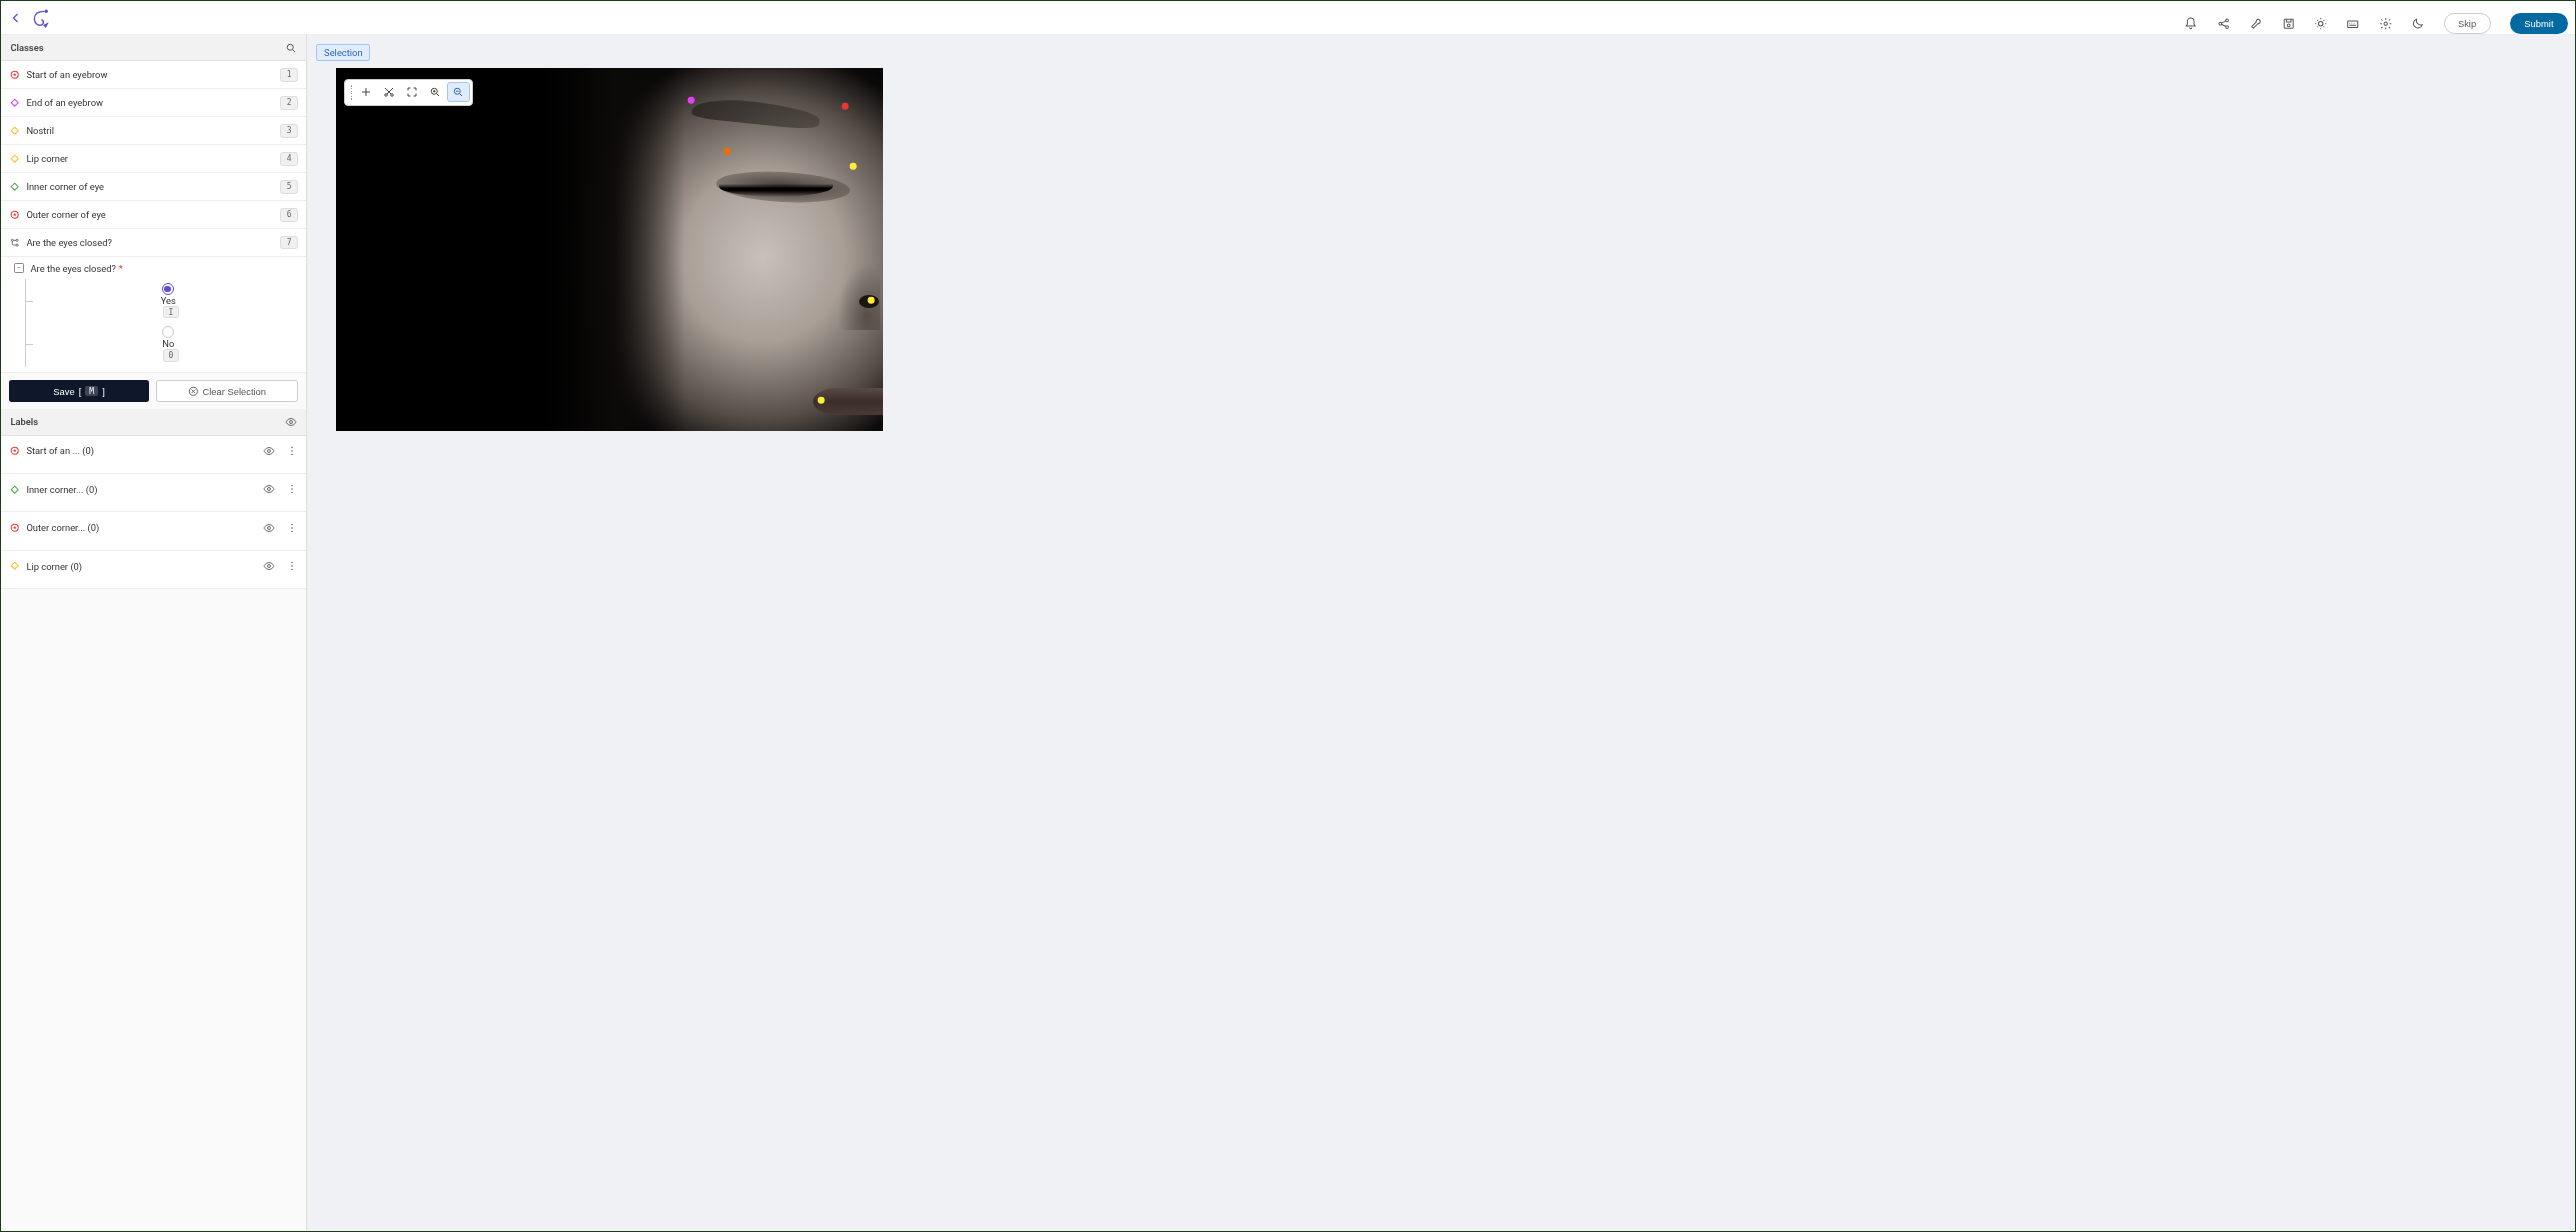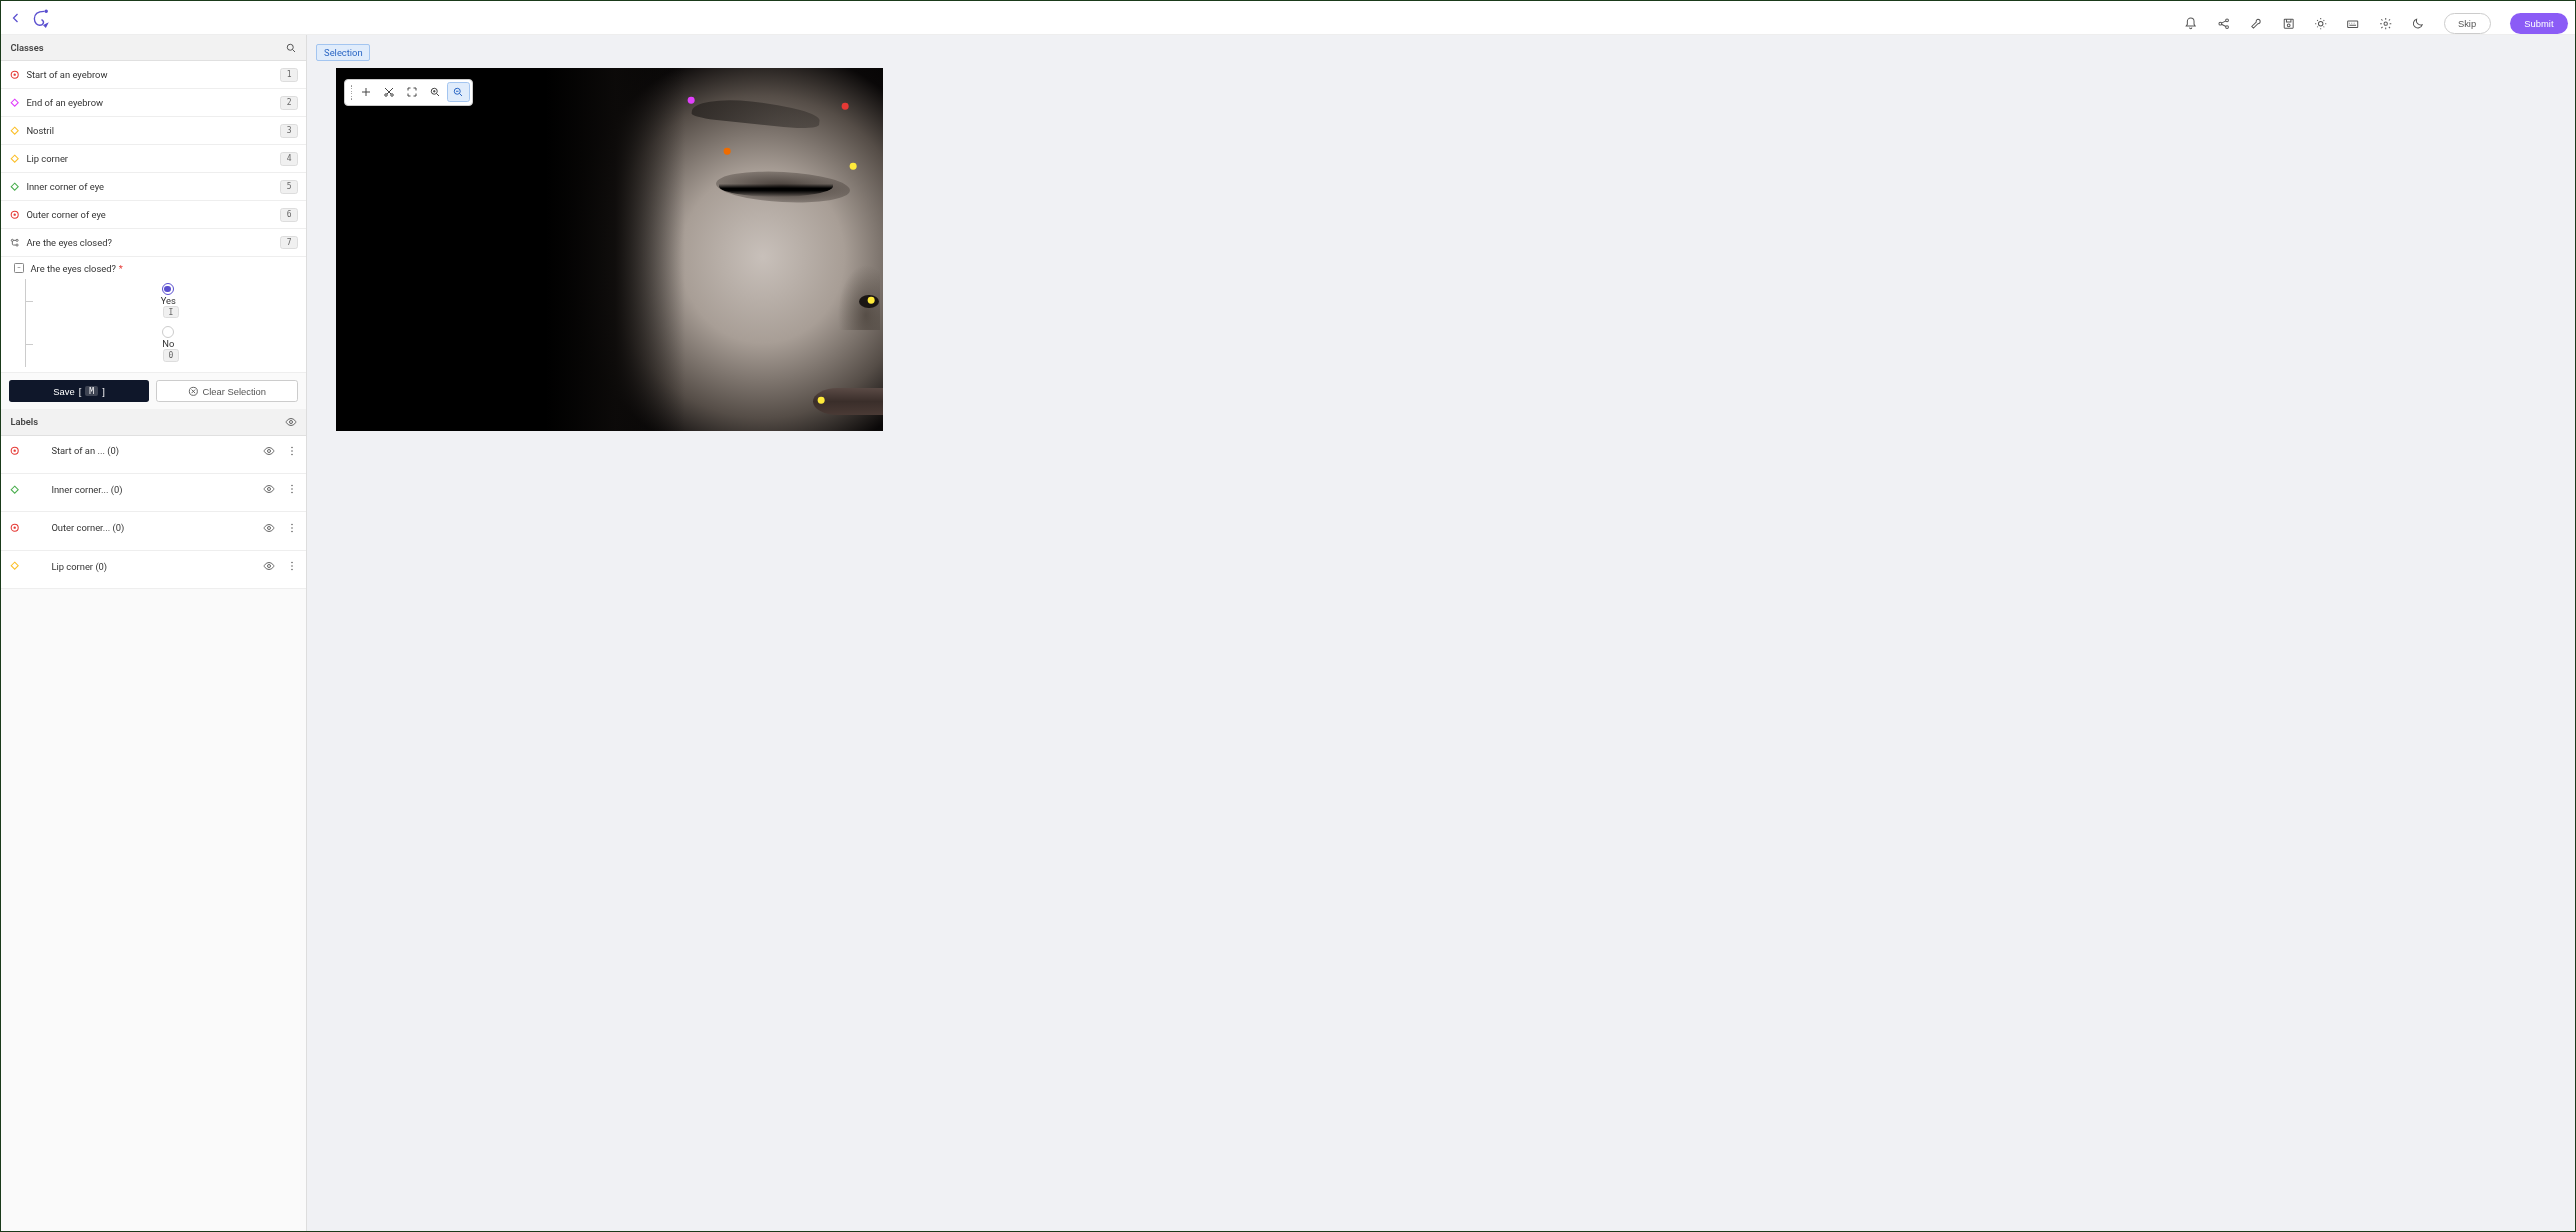--- a/index.html
+++ b/index.html
@@ -5,21 +5,21 @@
 * { box-sizing: border-box; margin: 0; padding: 0; }
 body { font-family: -apple-system, BlinkMacSystemFont, "Segoe UI", Roboto, sans-serif; background: #fff; color: #333; font-size: 9.4px; }
 .app { border: 1.3px solid #1a3a1a; width: 100%; height: 100vh; display: flex; flex-direction: column; }
 .topbar { height: 34px; display: flex; align-items: center; padding: 0 6.7px; border-bottom: 0.7px solid #eee; }
 .topbar-left { display: flex; align-items: center; gap: 5.4px; }
 .back-btn { width: 16px; height: 16px; display: flex; align-items: center; justify-content: center; color: #5A4FCF; font-size: 13.4px; cursor: pointer; }
 .logo { width: 21.5px; height: 21.5px; color: #5A4FCF; }
 .topbar-right { margin-left: auto; display: flex; align-items: center; gap: 19px; margin-top: 12px; }
 .topbar-icon { width: 13.4px; height: 13.4px; color: #555; cursor: pointer; display: flex; align-items: center; justify-content: center; }
 .skip-btn { border: 0.7px solid #ccc; background: #fff; border-radius: 13.4px; padding: 4px 13.4px; color: #555; cursor: pointer; font-size: 9.4px; }
-.submit-btn { background: #8b5cf6; color: #fff; border: none; border-radius: 13.4px; padding: 5.4px 14.8px; cursor: pointer; font-size: 9.4px; font-weight: 500; }
+.submit-btn { background: #0369a1; color: #fff; border: none; border-radius: 13.4px; padding: 5.4px 14.8px; cursor: pointer; font-size: 9.4px; font-weight: 500; }
 .main { flex: 1; display: flex; overflow: hidden; }
 .sidebar { width: 306px; border-right: 0.7px solid #ddd; display: flex; flex-direction: column; background: #fafafa; overflow-y: auto; }
 .section-header { display: flex; align-items: center; padding: 6.7px 9.4px; font-weight: 600; color: #444; background: #f2f2f2; border-bottom: 0.7px solid #e0e0e0; }
 .section-header .hdr-right { margin-left: auto; display: flex; align-items: center; gap: 6.7px; }
 .search-icon, .eye-icon, .dots-icon { width: 12px; height: 12px; color: #555; cursor: pointer; }
 .class-item { display: flex; align-items: center; padding: 6.7px 8px; border-bottom: 0.7px solid #eee; background: #fff; cursor: pointer; }
 .class-icon { width: 10.7px; height: 10.7px; margin-right: 6.7px; display: flex; align-items: center; justify-content: center; }
 .class-icon svg { width: 9.4px; height: 9.4px; }
 .class-label { flex: 1; color: #333; }
 .class-key { background: #f0f0f0; border: 0.7px solid #ddd; border-radius: 2.7px; padding: 1.3px 5.4px; font-size: 8px; color: #666; font-family: monospace; }
@@ -34,21 +34,21 @@
 .radio-row::before { content: ''; position: absolute; left: -11.4px; top: 50%; width: 8px; height: 0.7px; background: #ccc; }
 .radio { width: 12px; height: 12px; border-radius: 50%; border: 1.3px solid #5A4FCF; margin-right: 6.7px; display: flex; align-items: center; justify-content: center; cursor: pointer; }
 .radio.unchecked { border-color: #ccc; }
 .radio .dot { width: 6.7px; height: 6.7px; border-radius: 50%; background: #5A4FCF; }
 .radio-label { margin-right: 5.4px; }
 .radio-key { background: #f0f0f0; border: 0.7px solid #ddd; border-radius: 2.7px; padding: 0.7px 4.7px; font-size: 8px; color: #666; font-family: monospace; }
 .btn-row { display: flex; gap: 6.7px; padding: 6.7px 8px; }
 .save-btn { flex: 1; background: #0f172a; color: #fff; border: none; border-radius: 2.7px; padding: 4.7px 6.7px; cursor: pointer; font-size: 9.4px; display: flex; align-items: center; justify-content: center; gap: 4px; }
 .save-btn .key { background: rgba(255,255,255,0.2); border-radius: 2px; padding: 0.7px 4px; font-family: monospace; font-size: 8px; }
 .clear-btn { flex: 1; background: #fff; border: 0.7px solid #ccc; border-radius: 2.7px; padding: 4.7px 6.7px; cursor: pointer; font-size: 9.4px; color: #555; display: flex; align-items: center; justify-content: center; gap: 4px; }
-.label-item { display: flex; align-items: center; padding: 9.4px 8px 16px 8px; border-bottom: 0.7px solid #eee; background: #fff; gap: 25px; }
+.label-item { display: flex; align-items: center; padding: 9.4px 8px 16px 8px; border-bottom: 0.7px solid #eee; background: #fff; }
 .label-item .label-text { flex: 1; }
 .label-item .label-actions { display: flex; gap: 10.7px; align-items: center; }
 .canvas-area { flex: 1; background: #f0f1f4; position: relative; padding: 9.4px 0 0 9.4px; overflow: hidden; }
 .status-badge { display: inline-block; background: #e0ecfb; border: 0.7px solid #a3c5f0; color: #2a66c4; padding: 2px 6.7px; border-radius: 2px; font-size: 9.4px; margin-bottom: 6.7px; }
 .image-wrap { position: relative; width: 547px; height: 363px; background: #000; margin-left: 20px; }
 .face-img { width: 100%; height: 100%; background: radial-gradient(ellipse 255px 269px at 78% 52%, #c8c0ba 0%, #a89e96 32%, #554d47 60%, #0a0808 78%, #000 100%); position: relative; overflow: hidden; }
 .eyebrow { position: absolute; top: 34px; left: 356px; width: 128px; height: 21.5px; background: linear-gradient(90deg, rgba(40,36,33,0.8), rgba(40,36,33,0.4)); border-radius: 50% 60% 30% 20% / 80% 60% 30% 20%; transform: rotate(6deg); }
 .eye-shadow { position: absolute; top: 104px; left: 380px; width: 134px; height: 29.6px; background: radial-gradient(ellipse, #423a35 0%, rgba(66,58,53,0.4) 70%, transparent 100%); border-radius: 50%; transform: rotate(3deg); }
 .lashes { position: absolute; top: 107px; left: 383px; width: 114px; height: 21.5px; background: linear-gradient(180deg, transparent 40%, #000 60%, #000 70%, transparent 100%); border-radius: 0 0 50% 50%; }
 .nose-shade { position: absolute; top: 188px; left: 497px; width: 47px; height: 74px; background: radial-gradient(ellipse at 70% 80%, rgba(60,52,45,0.6), transparent 60%); }

